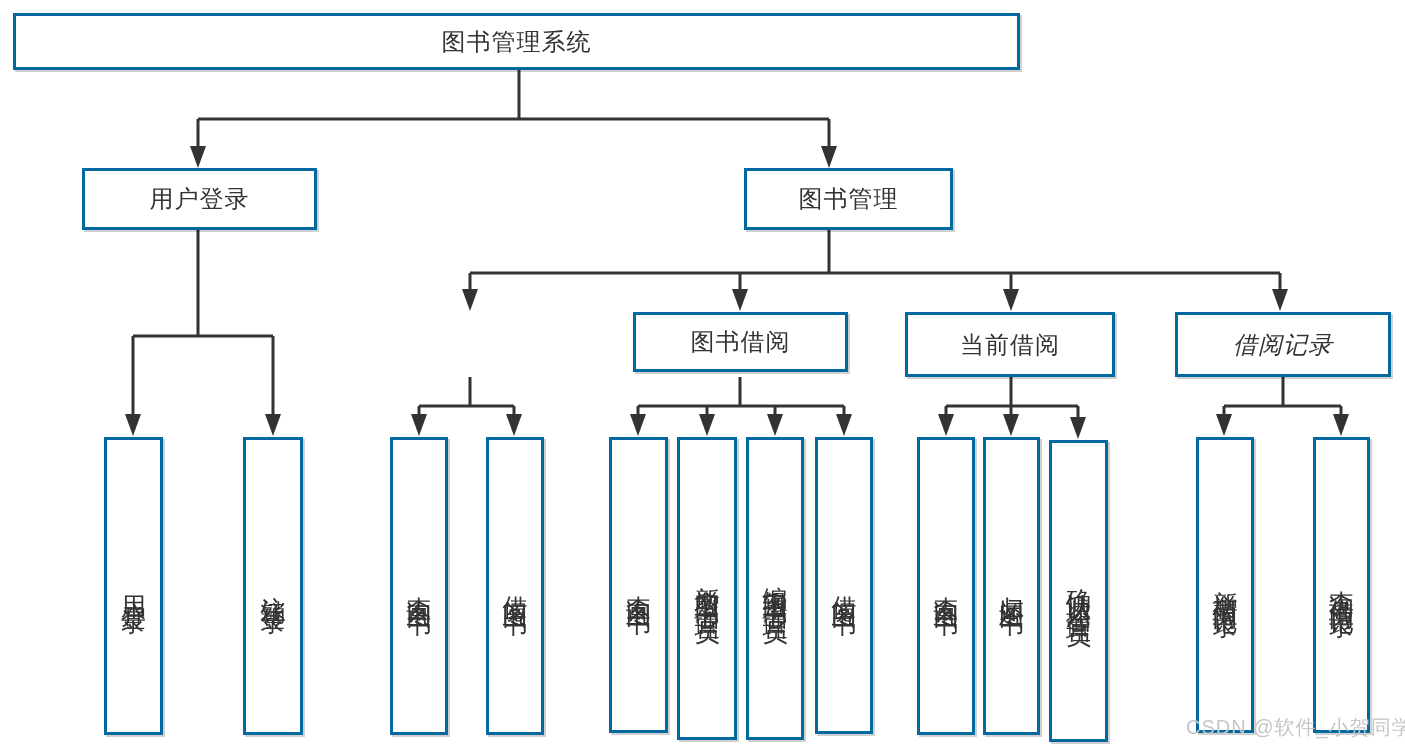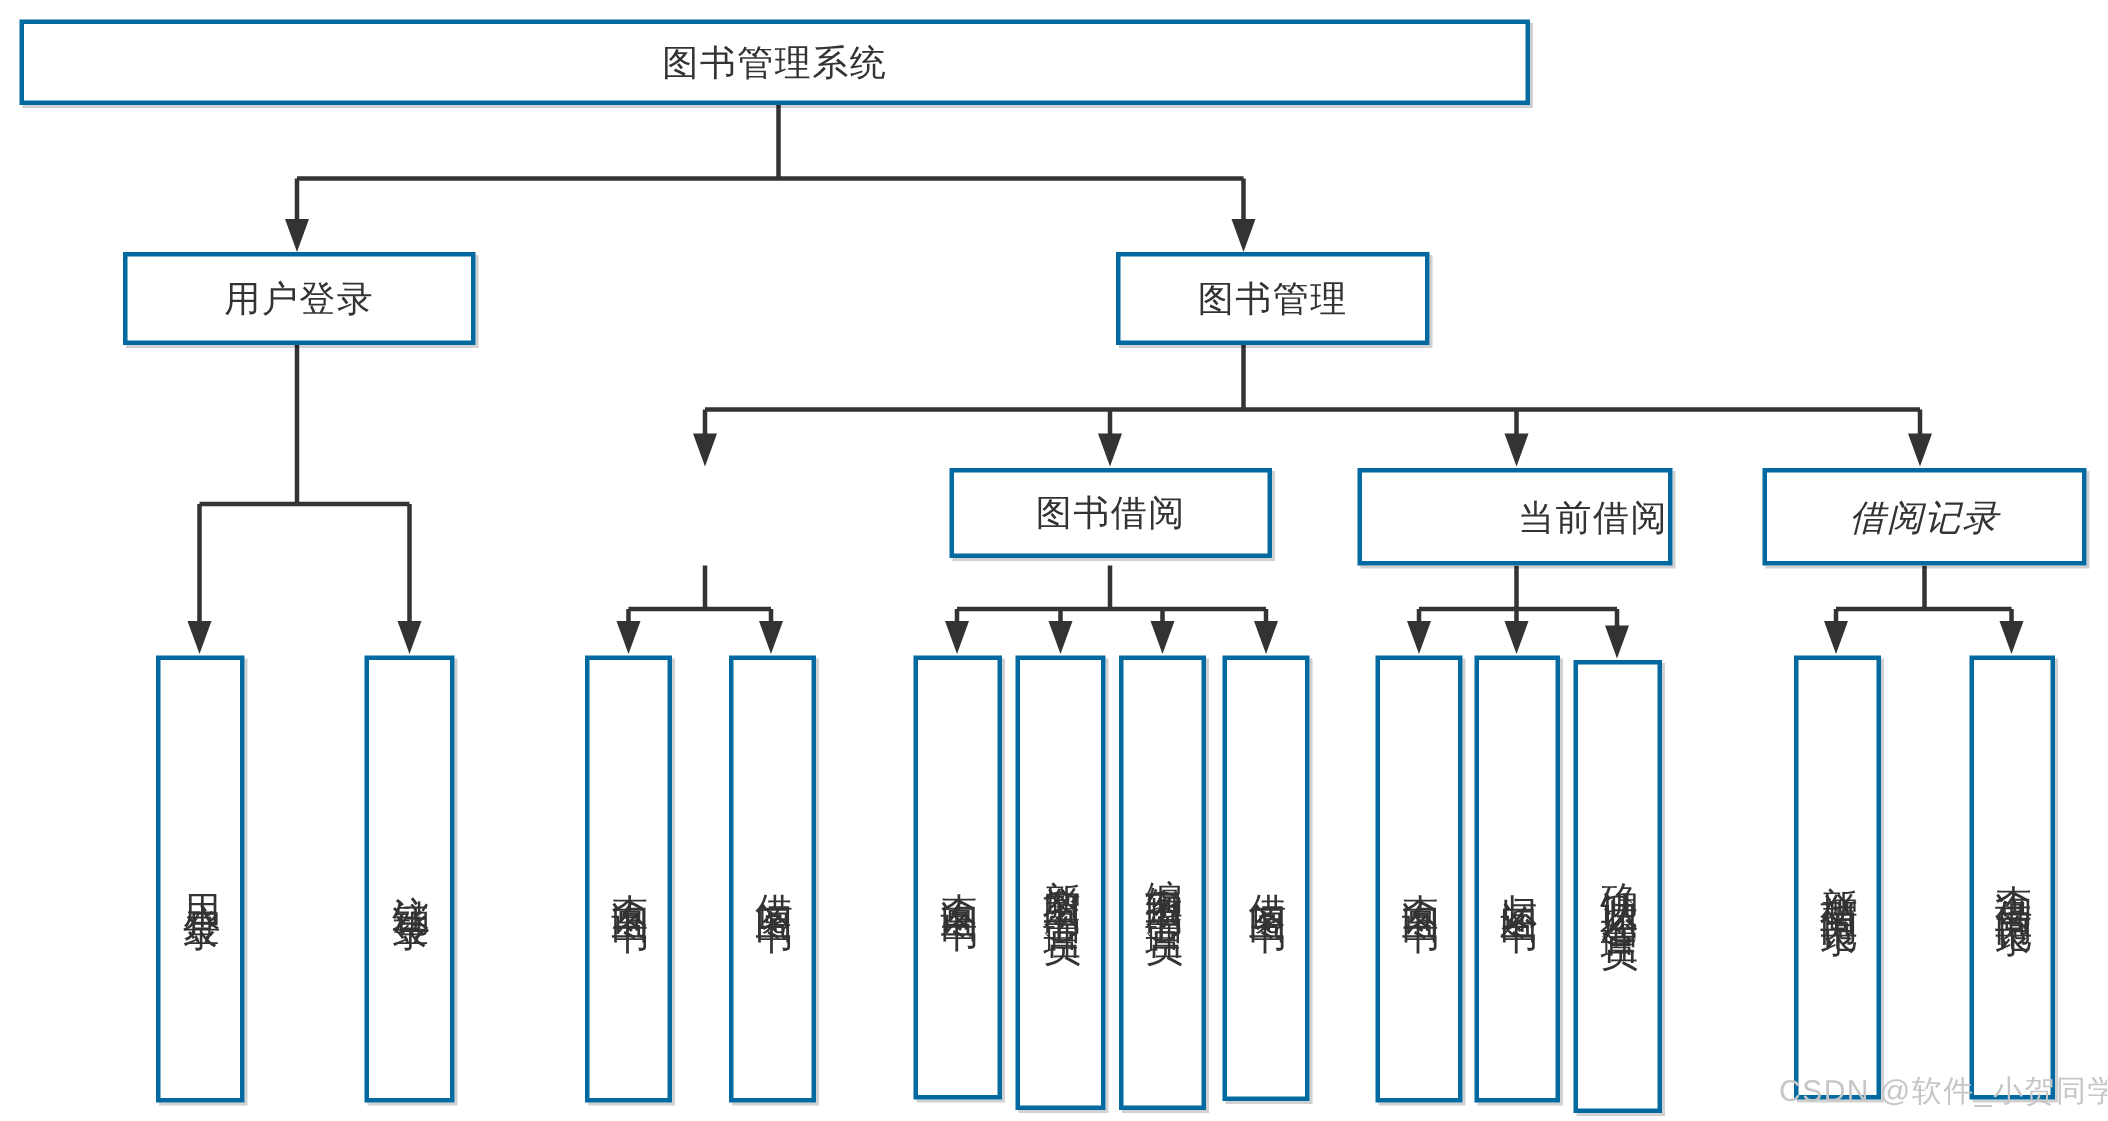--- a/index.html
+++ b/index.html
@@ -90,21 +90,21 @@
   <div class="box hbox" style="left:82px; top:168px; width:235px; height:62px;">
     <span>用户登录</span>
   </div>
   <div class="box hbox" style="left:712px; top:168px; width:209px; height:62px;margin-left:32px;">
     <span>图书管理</span>
   </div>
 
   <div class="box hbox" style="left:633px; top:312px; width:215px; height:60px;">
     <span>图书借阅</span>
   </div>
-  <div class="box hbox" style="left:905px; top:312px; width:210px; height:65px;justify-content:flex-end;">
+  <div class="box hbox" style="left:905px; top:312px; width:210px; height:65px;">
     <span>当前借阅</span>
   </div>
   <div class="box hbox" style="left:1175px; top:312px; width:216px; height:65px;font-style:italic;">
     <span>借阅记录</span>
   </div>
 
   <div class="box vbox" style="left:104px; top:437px; width:59px; height:298px;">
     <span>用户登录</span>
   </div>
   <div class="box vbox" style="left:243px; top:437px; width:60px; height:298px;">

